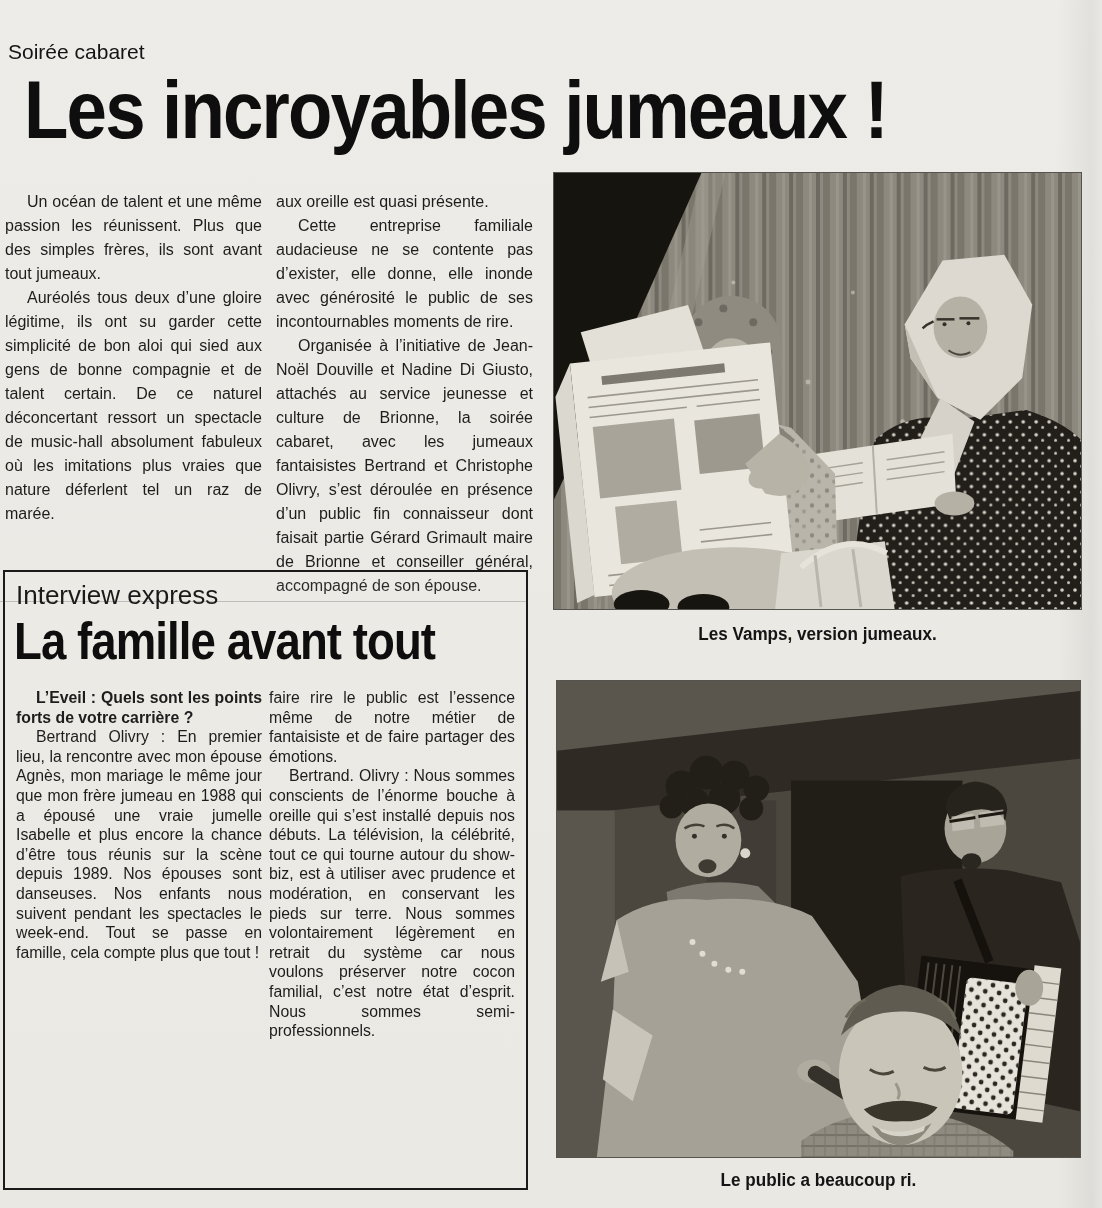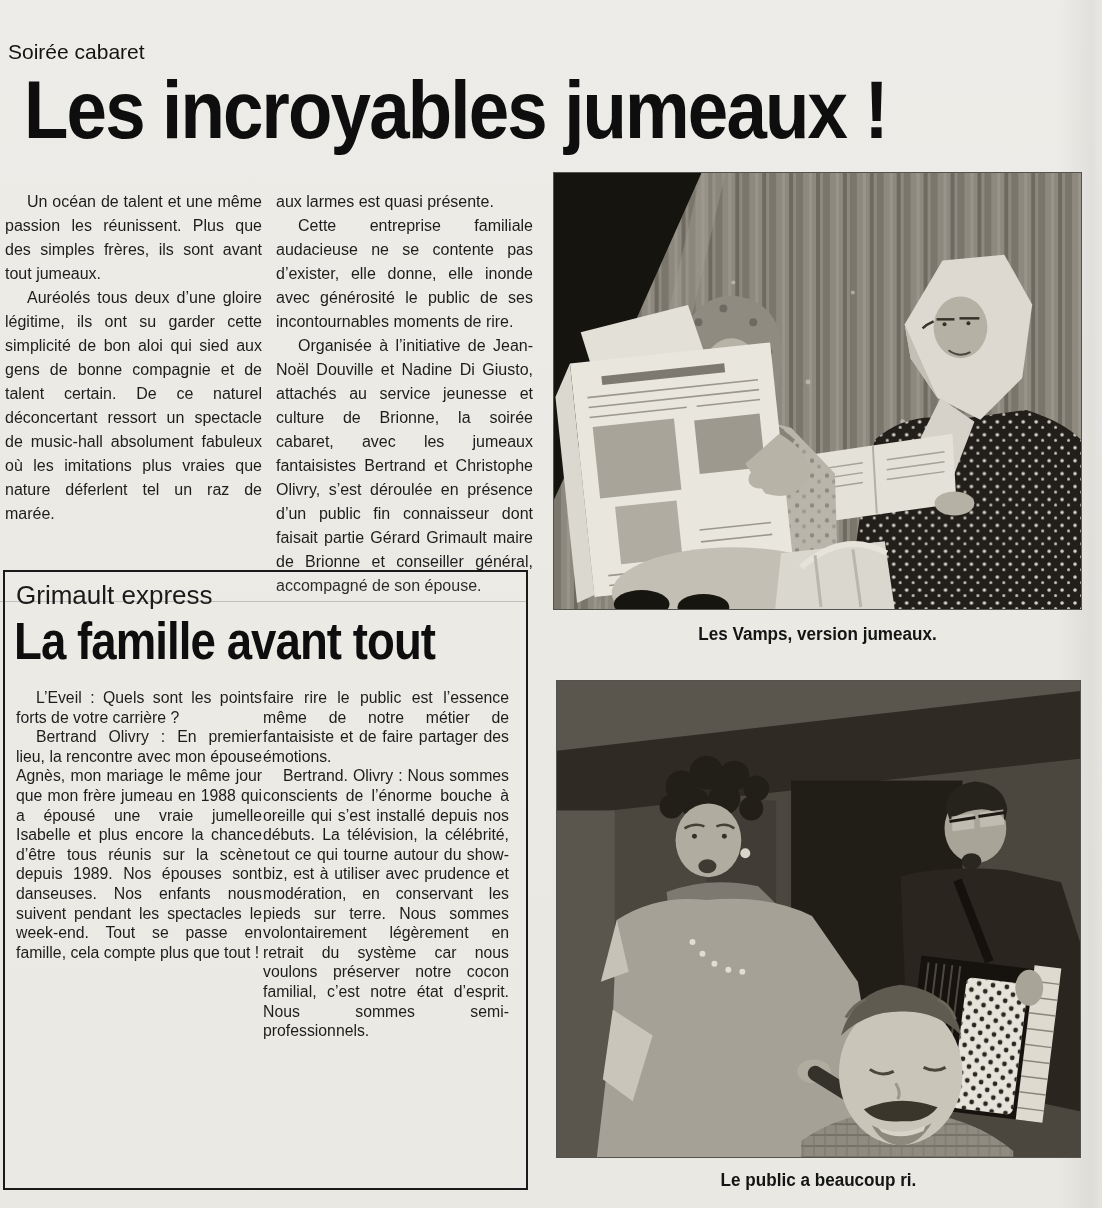--- a/index.html
+++ b/index.html
@@ -70,40 +70,40 @@
   }
   .intcol{
     position:absolute;top:688px;width:246px;
     font-size:15.8px;line-height:19.6px;
     text-align:justify;text-justify:inter-word;
     hyphens:auto;-webkit-hyphens:auto;
     color:#1d1d1d;
   }
   .intcol p{margin:0;text-indent:20px;}
   .intcol p.noindent{text-indent:0;}
-  .intcol p.q{font-weight:400;}
+  .intcol p.q{font-weight:700;}
   #intcol1{left:16px;}
-  #intcol2{left:263px;}
+  #intcol2{left:269px;}
 
   .scan-line{position:absolute;left:0;top:601px;width:528px;height:1px;background:rgba(60,60,60,0.25);}
 </style>
 </head>
 <body>
 
 <div class="page">
 
   <div class="kicker">Soirée cabaret</div>
   <div class="headline">Les incroyables jumeaux !</div>
 
   <div class="bodycol" id="col1">
     <p>Un océan de talent et une même passion les réunissent. Plus que des simples frères, ils sont avant tout jumeaux.</p>
     <p>Auréolés tous deux d’une gloire légitime, ils ont su garder cette simplicité de bon aloi qui sied aux gens de bonne compagnie et de talent certain. De ce naturel déconcertant ressort un spectacle de music-hall absolument fabuleux où les imitations plus vraies que nature déferlent tel un raz de marée.</p>
   </div>
   <div class="bodycol" id="col2">
-    <p class="noindent">aux larmes est quasi présente.</p>
+    <p class="noindent">aux oreille est quasi présente.</p>
     <p>Cette entreprise familiale audacieuse ne se contente pas d’exister, elle donne, elle inonde avec générosité le public de ses incontournables moments de rire.</p>
     <p>Organisée à l’initiative de Jean-Noël Douville et Nadine Di Giusto, attachés au service jeunesse et culture de Brionne, la soirée cabaret, avec les jumeaux fantaisistes Bertrand et Christophe Olivry, s’est déroulée en présence d’un public fin connaisseur dont faisait partie Gérard Grimault maire de Brionne et conseiller général, accompagné de son épouse.</p>
   </div>
 
   <div class="photo" id="photo1">
     <svg viewBox="0 0 529 438" preserveAspectRatio="none" role="img">
       <defs>
         <pattern id="curtain" width="27" height="438" patternUnits="userSpaceOnUse">
           <rect width="27" height="438" fill="#8d897f"></rect>
           <rect x="0" width="7" height="438" fill="#7a766c"></rect>
@@ -219,21 +219,21 @@
         <path d="M248 396 Q292 358 334 382" stroke="#e6e3da" stroke-width="6" fill="none"></path>
         <line x1="262" y1="384" x2="268" y2="436" stroke="#b9b6ad" stroke-width="3"></line>
         <line x1="300" y1="378" x2="308" y2="436" stroke="#b9b6ad" stroke-width="3"></line>
       </g>
     </svg>
   </div>
   <div class="caption" id="caption1">Les Vamps, version jumeaux.</div>
 
   <div class="interview-box"></div>
   <div class="scan-line"></div>
-  <div class="int-kicker">Grimault express</div>
+  <div class="int-kicker">Interview express</div>
   <div class="int-headline">La famille avant tout</div>
   <div class="intcol" id="intcol1">
     <p class="q">L’Eveil : Quels sont les points forts de votre carrière ?</p>
     <p>Bertrand Olivry : En premier lieu, la rencontre avec mon épouse Agnès, mon mariage le même jour que mon frère jumeau en 1988 qui a épousé une vraie jumelle Isabelle et plus encore la chance d’être tous réunis sur la scène depuis 1989. Nos épouses sont danseuses. Nos enfants nous suivent pendant les spectacles le week-end. Tout se passe en famille, cela compte plus que tout !</p>
   </div>
   <div class="intcol" id="intcol2">
     <p class="noindent">faire rire le public est l’essence même de notre métier de fantaisiste et de faire partager des émotions.</p>
     <p>Bertrand. Olivry : Nous sommes conscients de l’énorme bouche à oreille qui s’est installé depuis nos débuts. La télévision, la célébrité, tout ce qui tourne autour du show-biz, est à utiliser avec prudence et modération, en conservant les pieds sur terre. Nous sommes volontairement légèrement en retrait du système car nous voulons préserver notre cocon familial, c’est notre état d’esprit. Nous sommes semi-professionnels.</p>
   </div>
 

